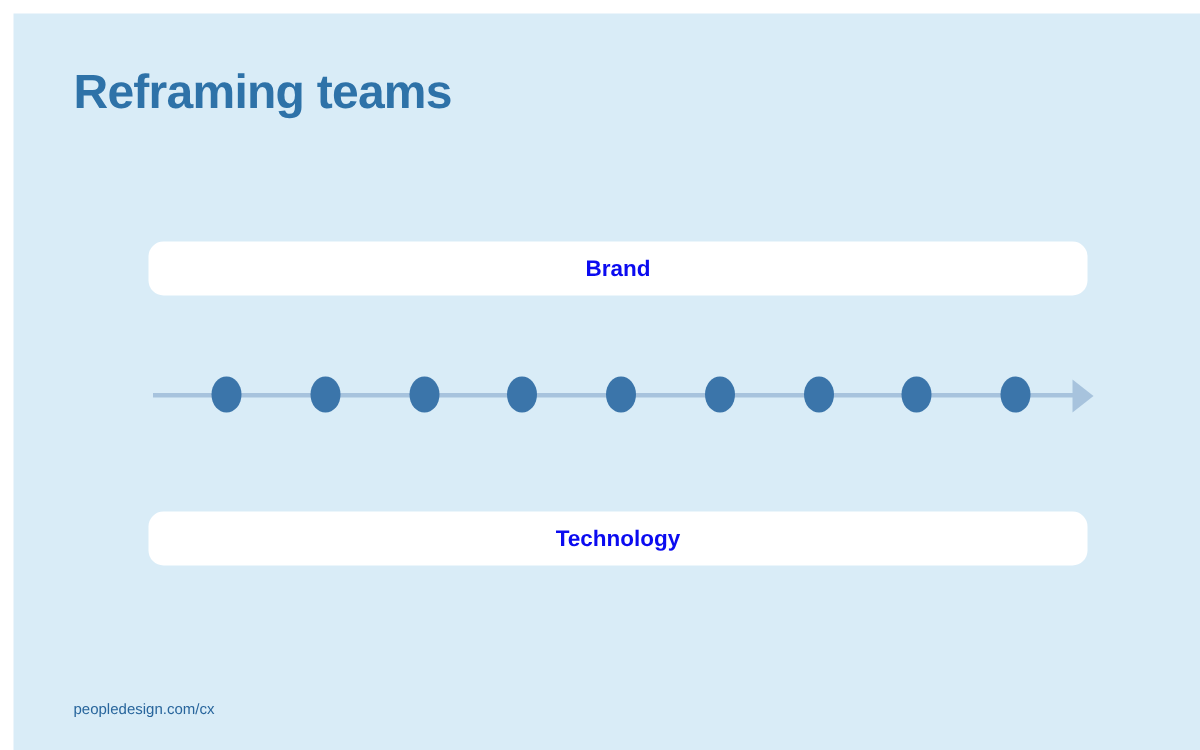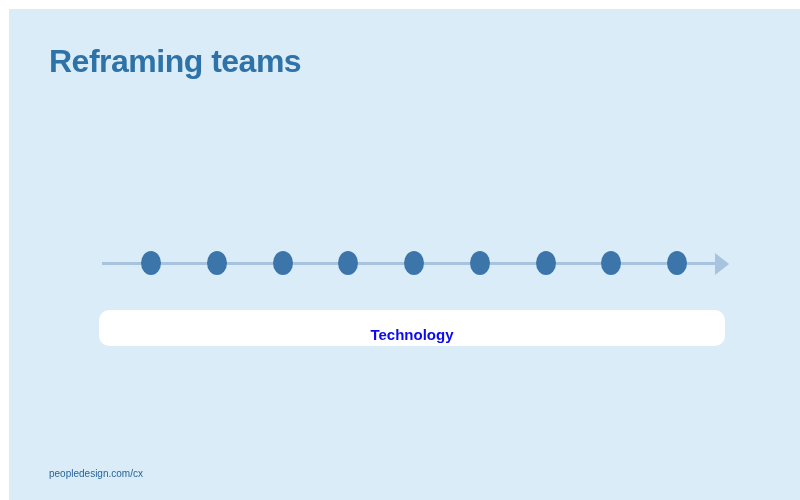--- a/index.html
+++ b/index.html
@@ -34,21 +34,21 @@
     position: absolute;
     left: 87px;
     width: 626px; height: 36px;
     background: var(--bar-background);
     border-radius: 10px;
     display: flex;
     align-items: center;
     justify-content: center;
   }
   .band-top { top: 149px; }
-  .band-bottom { top: 298px; align-items: flex-end; }
+  .band-bottom { top: 329px; }
   .band-label {
     font-size: 15px;
     font-weight: 600;
     color: var(--bar-label-text);
   }
   .timeline {
     position: absolute;
     left: 0; top: 0; width: 800px; height: 500px;
     pointer-events: none;
   }
@@ -86,20 +86,23 @@
     font-weight: 400;
     color: var(--footer-text);
   }
 </style>
 </head>
 <body>
 
 <div class="slide">
   <h1 class="slide-title">Reframing teams</h1>
 
+  <div class="band band-top">
+    <span class="band-label">Brand</span>
+  </div>
 
   <div class="timeline">
     <div class="timeline-line"></div>
     <div class="timeline-arrowhead"></div>
     <div class="timeline-dots" id="dots">
         <div class="dot"></div>
         <div class="dot"></div>
         <div class="dot"></div>
         <div class="dot"></div>
         <div class="dot"></div>

